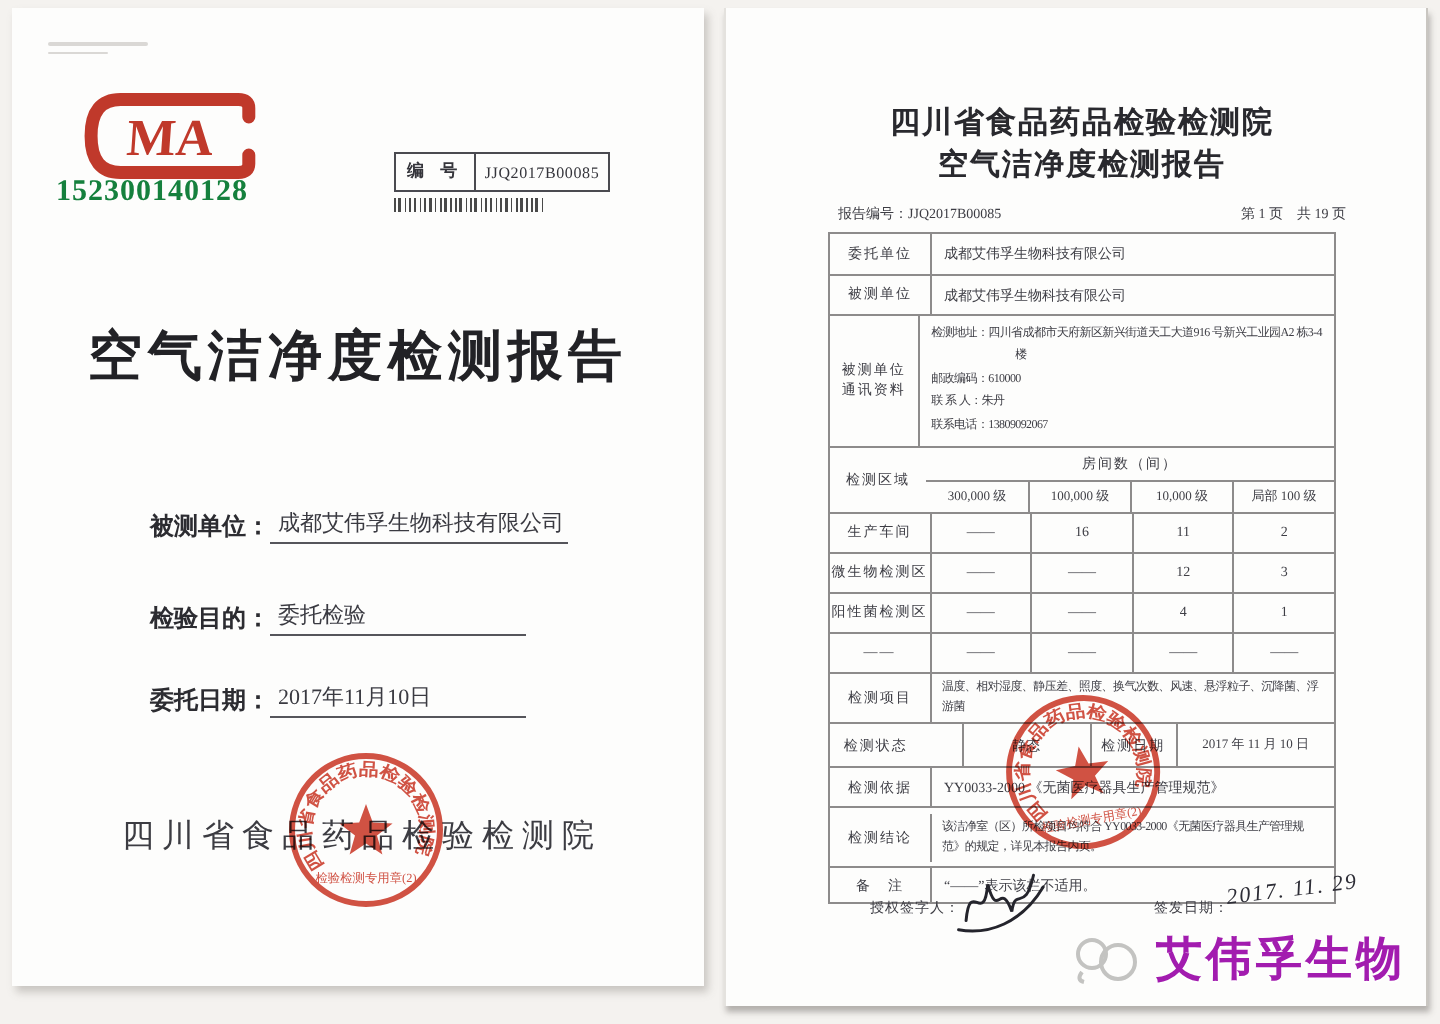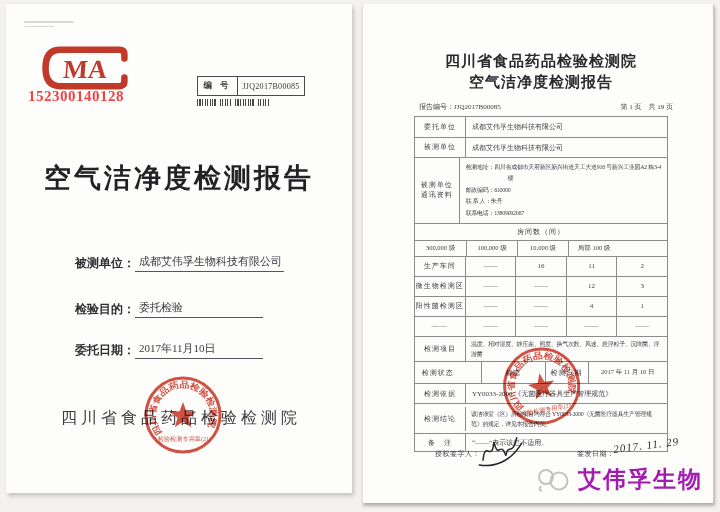--- a/index.html
+++ b/index.html
@@ -7,21 +7,21 @@
   .canvas{position:relative;width:720px;height:512px;background:#f4f2ef;overflow:hidden;
           font-family:"Liberation Serif","DejaVu Serif",serif;color:#35353b;}
   .page{position:absolute;background:#fdfdfc;}
   
   .page-left{left:6px;top:4px;width:346px;height:489px;
              box-shadow:2px 3px 4px rgba(120,115,108,.35);}
   .pencil{position:absolute;left:18px;top:14px;width:50px;height:12px;opacity:.35;}
   .pencil i{display:block;height:1.5px;background:#9a958e;margin:3px 0;border-radius:2px;}
   .cma-wrap{position:absolute;left:30px;top:36px;width:104px;}
   .cma-num{position:absolute;left:22px;top:84px;font-size:15px;font-weight:bold;
-           color:#ef4444;letter-spacing:.5px;}
+           color:#15803d;letter-spacing:.5px;}
   .serial-box{position:absolute;left:191px;top:72px;width:108px;height:20px;
               border:1.5px solid #4a4a50;display:flex;font-size:8.5px;}
   .serial-box .lab{width:40px;border-right:1.5px solid #4a4a50;display:flex;align-items:center;
                    justify-content:center;font-weight:bold;letter-spacing:3px;}
   .serial-box .val{flex:1;display:flex;align-items:center;justify-content:center;
                    font-size:8px;letter-spacing:.3px;}
   .barcode{position:absolute;left:191px;top:95px;width:76px;height:7px;opacity:.8;
      background:repeating-linear-gradient(90deg,#1c1c1c 0 1px,transparent 1px 2.2px,
      #1c1c1c 2.2px 3.6px,transparent 3.6px 5.4px,#1c1c1c 5.4px 6px,transparent 6px 7.6px);}
   .cover-title{position:absolute;left:0;right:0;top:156px;text-align:center;
@@ -163,20 +163,21 @@
         </div>
         <div class="rt-cell contact-cell">
           <div>检测地址：四川省成都市天府新区新兴街道天工大道916 号新兴工业园A2 栋3-4</div>
           <div class="indent">楼</div>
           <div>邮政编码：610000</div>
           <div>联 系 人：朱丹</div>
           <div>联系电话：13809092067</div>
         </div>
       </div>
       <div class="rt-row">
+        <div class="rt-cell lab-cell">检测区域</div>
         <div class="area-right">
           <div class="top">房间数（间）</div>
           <div class="sub">
             <span>300,000 级</span>
             <span>100,000 级</span>
             <span>10,000 级</span>
             <span>局部 100 级</span>
           </div>
         </div>
       </div>

